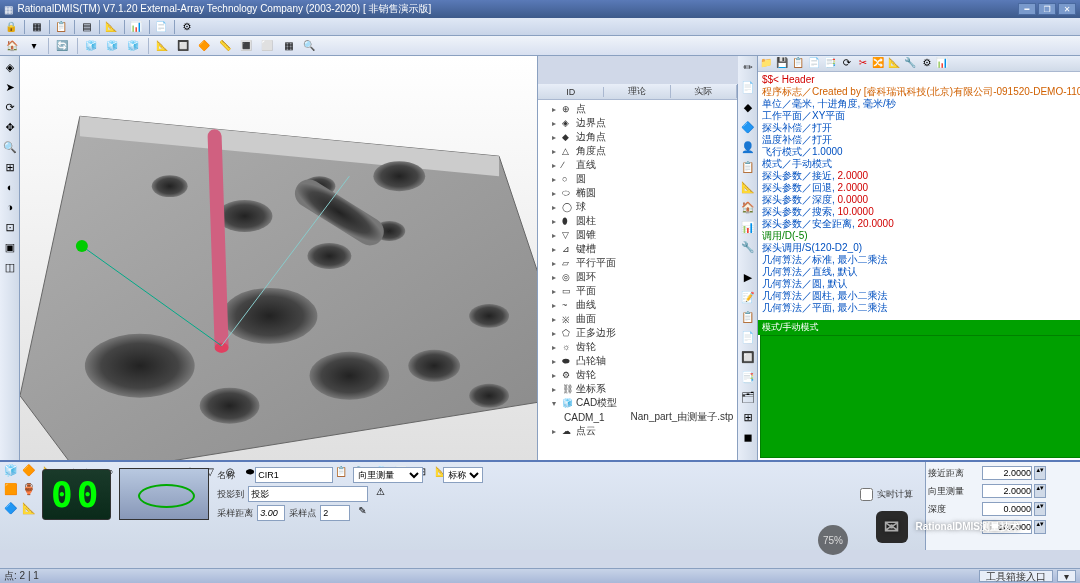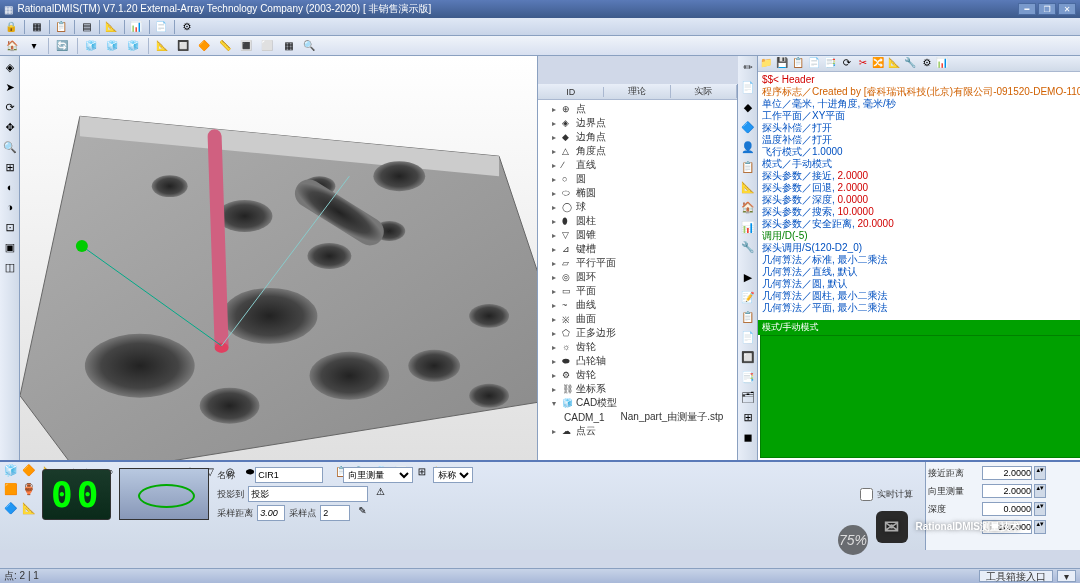--- a/index.html
+++ b/index.html
@@ -26,21 +26,21 @@
 .viewport { flex: 0 0 518px; background: linear-gradient(#ffffff, #e0e0e0); position: relative; border-right: 1px solid #8aa0c0; }
 .viewport svg { width: 100%; height: 100%; }
 
 .midpanel { flex: 0 0 200px; background: #fff; border-right: 1px solid #8aa0c0; display: flex; flex-direction: column; margin-top: 28px; }
 .midpanel .midhdr { background: linear-gradient(#e8eef8, #d0dae8); height: 16px; display: flex; align-items: center; border-bottom: 1px solid #aab8d0; }
 .midpanel .midhdr .col { flex: 1; text-align: center; font-size: 9px; color: #333; border-right: 1px solid #aab8d0; }
 .midpanel .tree { flex: 1; overflow: auto; padding: 2px; }
 .midpanel .tree .node { display: flex; align-items: center; height: 14px; font-size: 9px; color: #333; padding-left: 12px; }
 .midpanel .tree .node .exp { width: 10px; font-size: 8px; color: #666; }
 .midpanel .tree .node .nicon { width: 12px; margin-right: 2px; font-size: 9px; }
-.midpanel .tree .cadrow { padding-left: 24px; font-size: 9px; display: flex; gap: 16px; color: #333; height: 14px; align-items: center; }
+.midpanel .tree .cadrow { padding-left: 24px; font-size: 9px; display: flex; gap: 26px; color: #333; height: 14px; align-items: center; }
 
 .righttools { width: 20px; background: linear-gradient(90deg, #e8eef8, #d0dae8); border-right: 1px solid #8aa0c0; display: flex; flex-direction: column; padding: 2px 0; gap: 2px; }
 .righttools .rtbtn { width: 18px; height: 18px; margin: 0 1px; display: flex; align-items: center; justify-content: center; cursor: pointer; font-size: 11px; }
 
 .rightpanel { flex: 1; background: #fff; display: flex; flex-direction: column; }
 .rightpanel .rtop { background: linear-gradient(#e8eef8, #d0dae8); height: 16px; display: flex; align-items: center; padding: 0 2px; gap: 2px; border-bottom: 1px solid #aab8d0; }
 .rightpanel .rtop .ricon { width: 14px; height: 14px; font-size: 10px; cursor: pointer; text-align: center; }
 .rightpanel .script { padding: 2px 4px; font-size: 9px; line-height: 12px; background: #fff; }
 .rightpanel .script .ln { white-space: nowrap; }
 .rightpanel .script .hdr { color: #d00000; }
@@ -69,21 +69,21 @@
 .bright .prow .plbl { flex: 0 0 52px; font-size: 9px; color: #333; }
 .bright .prow input { width: 50px; height: 14px; font-size: 9px; text-align: right; border: 1px solid #8aa0c0; }
 .bright .prow .step { width: 12px; height: 14px; font-size: 7px; background: #d0dae8; border: 1px solid #8aa0c0; text-align: center; cursor: pointer; line-height: 6px; }
 
 .statusbar { position: absolute; bottom: 0; left: 0; right: 0; height: 15px; background: linear-gradient(#c8d4e8, #a8b8d8); display: flex; align-items: center; padding: 0 4px; font-size: 9px; color: #333; border-top: 1px solid #8aa0c0; }
 .statusbar .sfill { flex: 1; }
 .statusbar .sbox { border: 1px solid #8aa0c0; background: #e8eef8; padding: 0 6px; margin-left: 4px; height: 12px; line-height: 12px; }
 
 .watermark { position: absolute; right: 60px; bottom: 40px; color: #fff; font-size: 22px; font-weight: bold; text-shadow: 0 0 4px rgba(0,0,0,0.5); display: flex; align-items: center; gap: 8px; pointer-events: none; }
 .watermark .wicon { width: 32px; height: 32px; background: #2a2a2a; border-radius: 6px; color: #aaa; font-size: 18px; display: flex; align-items: center; justify-content: center; }
-.pct { position: absolute; right: 212px; bottom: 28px; width: 30px; height: 30px; border-radius: 50%; background: rgba(60,60,60,0.7); color: #ddd; font-size: 14px; display: flex; align-items: center; justify-content: center; font-style: italic; }
+.pct { position: absolute; right: 232px; bottom: 28px; width: 30px; height: 30px; border-radius: 50%; background: rgba(60,60,60,0.7); color: #ddd; font-size: 10px; display: flex; align-items: center; justify-content: center; }
 </style>
 </head>
 <body>
 
 <div class="titlebar">
   <span style="margin-right:4px">▦</span>
   <span class="title">RationalDMIS(TM) V7.1.20    External-Array Technology Company (2003-2020) [ 非销售演示版]</span>
   <div class="winbtns">
     <div class="winbtn">━</div>
     <div class="winbtn">❐</div>
@@ -415,21 +415,21 @@
       <span class="bbtn">📊</span>
       <span class="bbtn">⊞</span>
       <span class="bbtn">📐</span>
     </div>
     <div class="brow" style="gap:8px">
       <div class="counter">00</div>
       <div class="thumb"></div>
       <div style="display:flex;flex-direction:column;gap:3px">
         <div style="display:flex;align-items:center;gap:20px">
           <span class="lbl">名称</span>
-          <input type="text" style="width: 68px;" value="CIR1">
+          <input type="text" style="width: 78px;" value="CIR1">
           <select style="width:70px"><option>向里测量</option></select>
           <select style="width:40px"><option>标称角</option></select>
         </div>
         <div style="display:flex;align-items:center;gap:4px">
           <span class="lbl">投影到</span>
           <input type="text" style="width: 120px;" value="投影">
           <span class="bbtn">⚠</span>
         </div>
         <div style="display:flex;align-items:center;gap:4px">
           <span class="lbl">采样距离</span>

